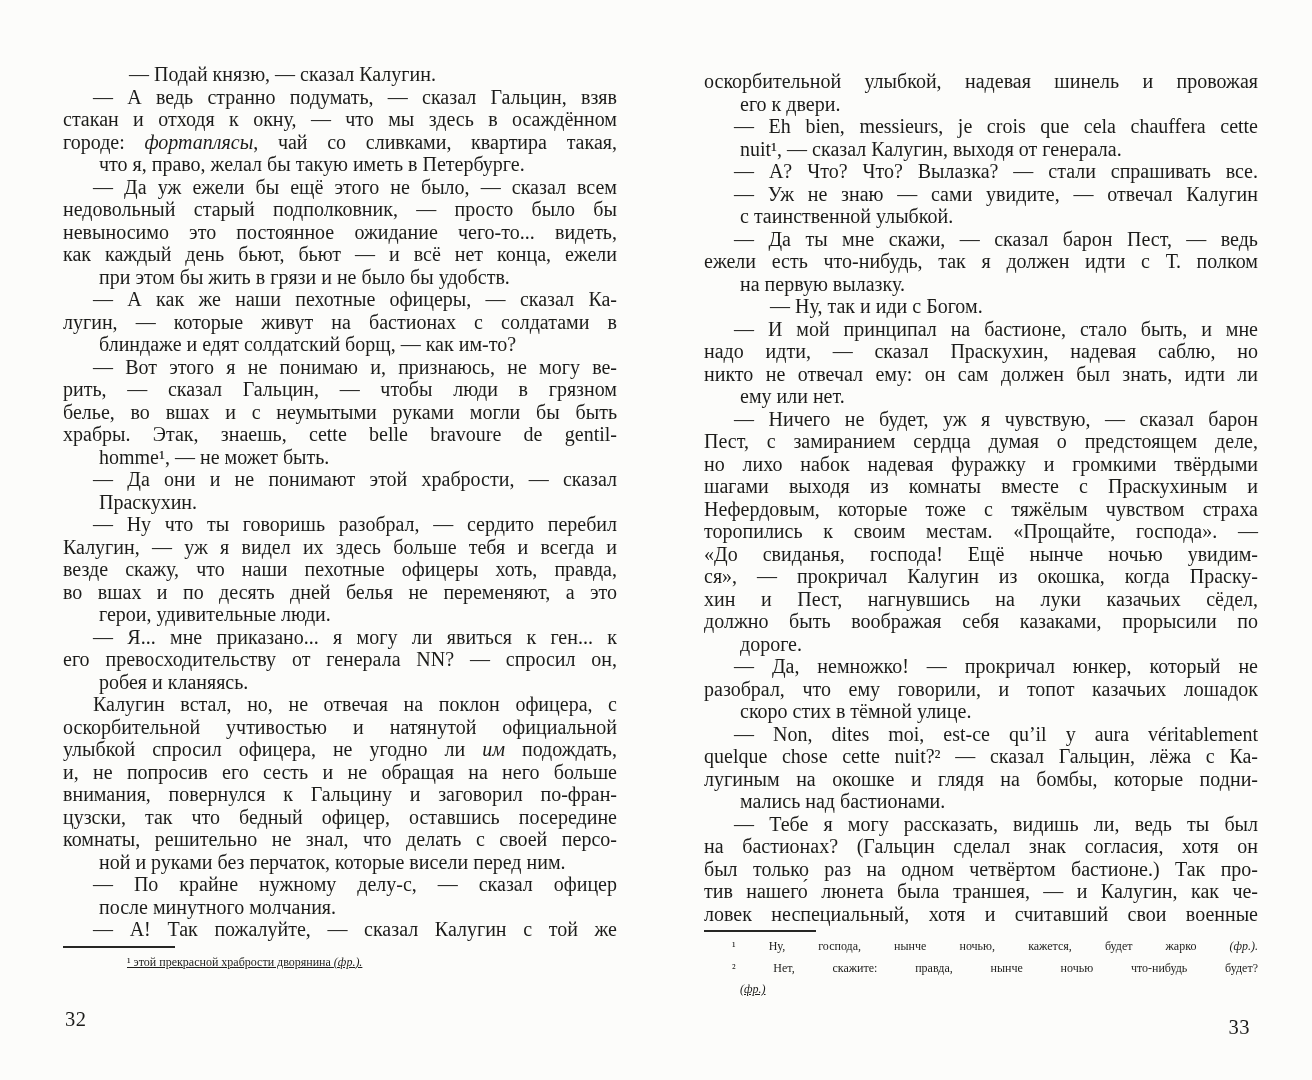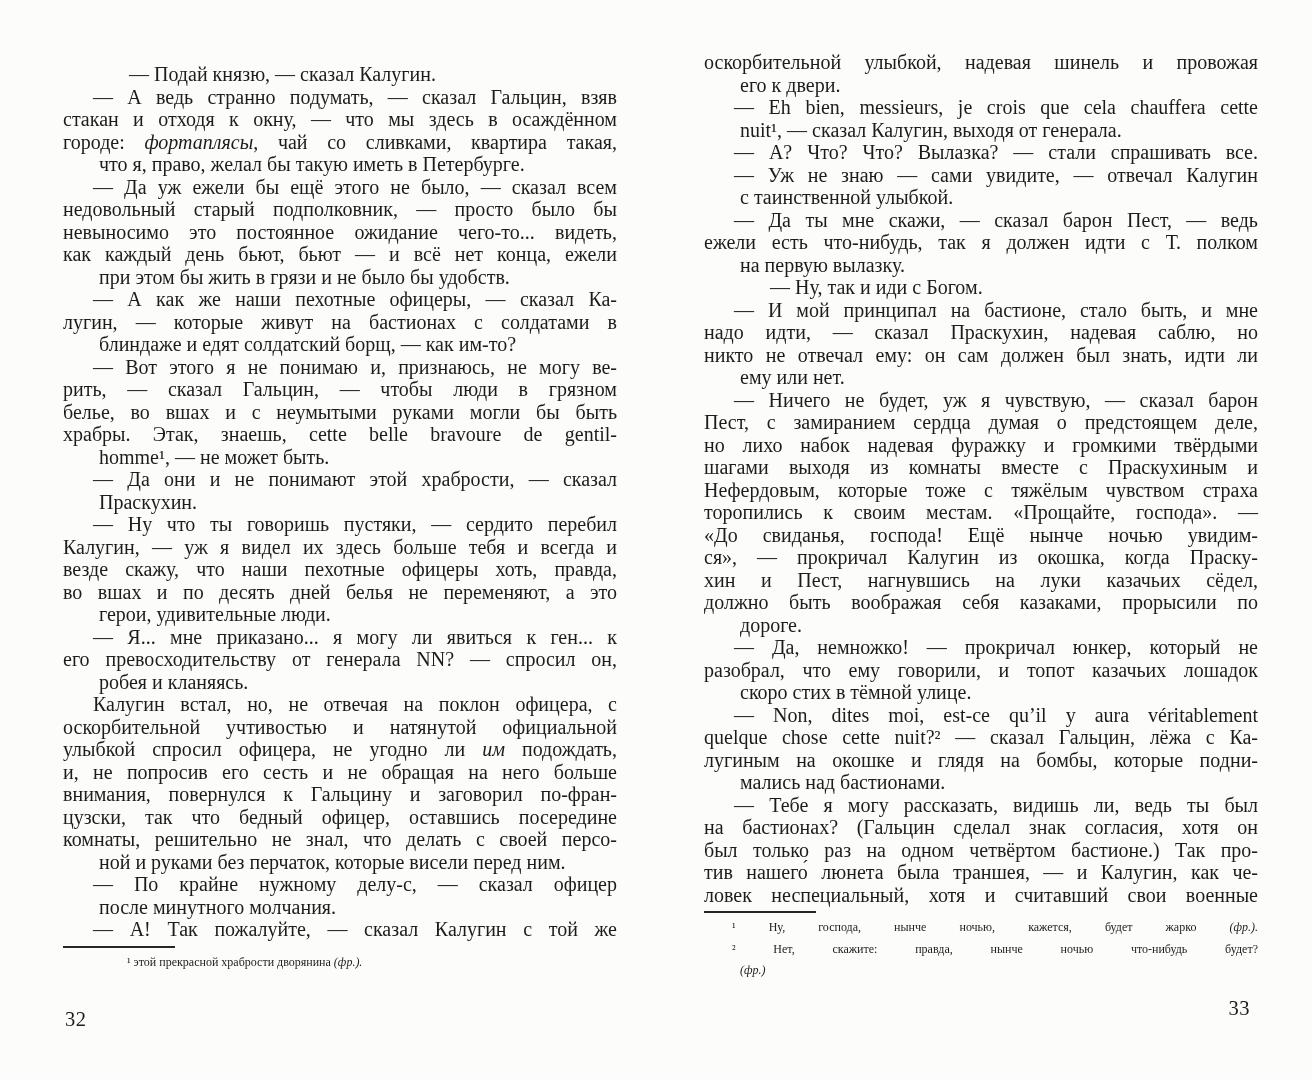--- a/index.html
+++ b/index.html
@@ -7,41 +7,41 @@
   body {
     position:relative;
     overflow:hidden;
     background:#fcfcfa;
     color:#1c1c1a;
     font-family:"Liberation Serif","DejaVu Serif",serif;
   }
   .spread { position:absolute; inset:0; }
   .page { position:absolute; width:554px; }
   .page-left  { left:63px;  top:63px; }
-  .page-right { left:704px; top:51px; }
+  .page-right { left:704px; top:70px; }
   .main-text .line {
     font-size:20px;
     line-height:22.5px;
     text-align:justify;
     text-align-last:justify;
   }
   .line.last  { text-align-last:left;margin-left:36px; }
   .line.first { text-indent:30px; }
   .fn-rule {
     width:112px;
     border-top:2px solid #262624;
     margin:5px 0 4px 0;
   }
   .footnotes .line {
     font-size:12px;
     line-height:21.5px;
     text-align:justify;
     text-align-last:justify;
   }
-  .footnotes .line.last { text-align-last:left; }
+  .footnotes .line.last { text-align-last:left;text-decoration:underline; }
   .footnotes .line.first { text-indent:28px; }
   .page-number {
     position:absolute;
     font-size:20.5px;
     letter-spacing:0.5px;
   }
   .pn-left  { left:2px;  top:945px; }
   .pn-right { right:8px; top:946px;margin-left:32px; }
   i { font-style:italic; }
 </style>
@@ -65,21 +65,21 @@
         <div class="line first">— А как же наши пехотные офицеры, — сказал Ка-</div>
         <div class="line">лугин, — которые живут на бастионах с солдатами в</div>
         <div class="line last">блиндаже и едят солдатский борщ, — как им-то?</div>
         <div class="line first">— Вот этого я не понимаю и, признаюсь, не могу ве-</div>
         <div class="line">рить, — сказал Гальцин, — чтобы люди в грязном</div>
         <div class="line">белье, во вшах и с неумытыми руками могли бы быть</div>
         <div class="line">храбры. Этак, знаешь, cette belle bravoure de gentil-</div>
         <div class="line last">homme¹, — не может быть.</div>
         <div class="line first">— Да они и не понимают этой храбрости, — сказал</div>
         <div class="line last">Праскухин.</div>
-        <div class="line first">— Ну что ты говоришь пустяки, — сердито перебил</div>
+        <div class="line first">— Ну что ты говоришь разобрал, — сердито перебил</div>
         <div class="line">Калугин, — уж я видел их здесь больше тебя и всегда и</div>
         <div class="line">везде скажу, что наши пехотные офицеры хоть, правда,</div>
         <div class="line">во вшах и по десять дней белья не переменяют, а это</div>
         <div class="line last">герои, удивительные люди.</div>
         <div class="line first">— Я... мне приказано... я могу ли явиться к ген... к</div>
         <div class="line">его превосходительству от генерала NN? — спросил он,</div>
         <div class="line last">робея и кланяясь.</div>
         <div class="line first">Калугин встал, но, не отвечая на поклон офицера, с</div>
         <div class="line">оскорбительной учтивостью и натянутой официальной</div>
         <div class="line">улыбкой спросил офицера, не угодно ли <i>им</i> подождать,</div>

